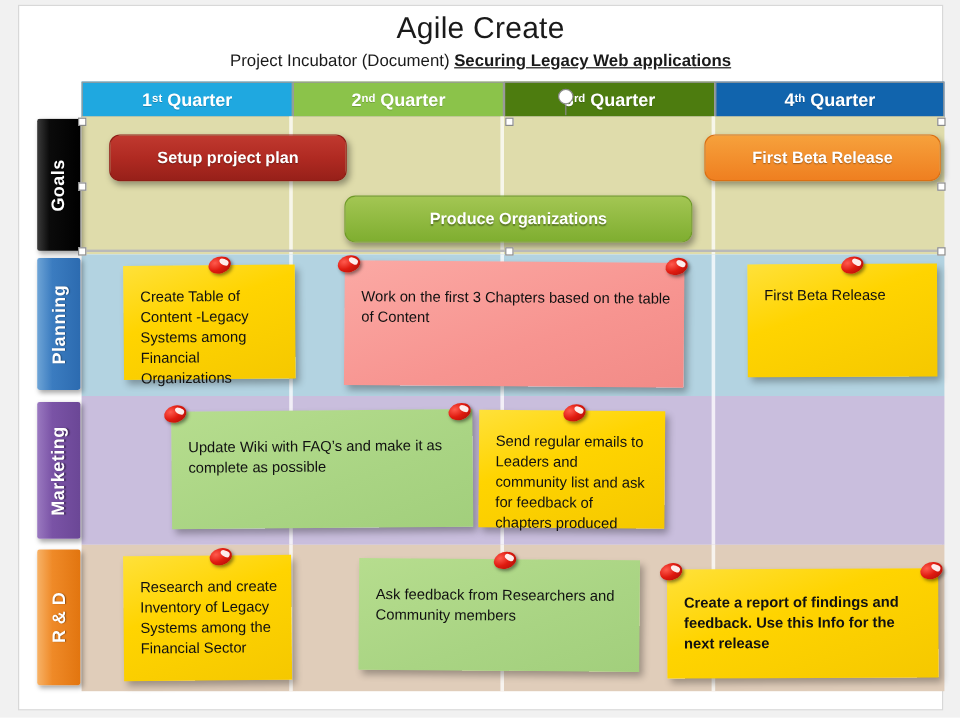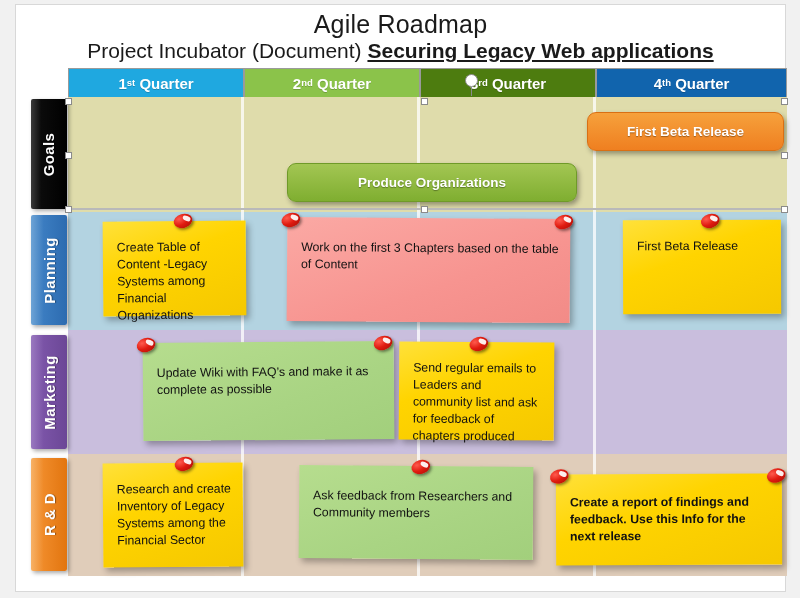--- a/index.html
+++ b/index.html
@@ -17,21 +17,21 @@
     border: 1px solid #d8d8d8;
   }
 
   
   .title-block { position:absolute; left:0; top:4px; width:100%; text-align:center; }
   .title-main {
     font-size: 25px; color:#1a1a1a; font-weight:400; line-height:30px;
     letter-spacing: .2px;
   }
   .title-sub {
-    font-size: 21px; color:#1a1a1a; line-height:21px; margin-top:1px;
+    font-size: 14px; color:#1a1a1a; line-height:21px; margin-top:1px;
   }
   .title-sub .bold-ul { font-weight:bold; text-decoration: underline; }
 
   
   .qheader { position:absolute; top:63px; left:52px; width:719px; height:30px; }
   .qcell {
     position:absolute; top:0; height:30px;
     color:#fff; font-weight:bold; font-size:15px;
     display:flex; align-items:center; justify-content:center;
     border:1px solid #9a9a9a;
@@ -141,21 +141,21 @@
     border:1px solid #8a8a8a; z-index:8;
   }
   .selbar { position:absolute; background:#b9b9b9; z-index:6; }
 </style>
 </head>
 <body>
 
 <div class="slide">
 
   <div class="title-block">
-    <div class="title-main">Agile Roadmap</div>
+    <div class="title-main">Agile Create</div>
     <div class="title-sub"><span>Project Incubator (Document) </span><span class="bold-ul">Securing Legacy Web applications </span></div>
   </div>
 
   <div class="qheader">
     <div class="qcell q1">
       <span>1</span><sup>st</sup>&nbsp;<span>Quarter</span>
     </div>
     <div class="qcell q2">
       <span>2</span><sup>nd</sup>&nbsp;<span>Quarter</span>
     </div>
@@ -168,20 +168,23 @@
     <div class="rot-handle"></div>
   </div>
 
   <div class="row row-goals">
     <div class="row-bg bg-goals">
       <div class="divider" style="left:173px;"></div>
       <div class="divider" style="left:349px;"></div>
       <div class="divider" style="left:525px;"></div>
     </div>
 
+    <div class="pill pill-red" style="left:60px; top:15px; width:198px; height:39px;">
+      <span>Setup project plan</span>
+    </div>
     <div class="pill pill-green" style="left:256px; top:66px; width:290px; height:39px;">
       <span>Produce Organizations</span>
     </div>
     <div class="pill pill-orange" style="left:556px; top:15px; width:197px; height:39px;">
       <span>First Beta Release</span>
     </div>
   </div>
 
   <div class="selbar" style="left:52px; top:203px; width:719px; height:2px;"></div>
   <div class="handle" style="left:49px; top:93px;"></div>

